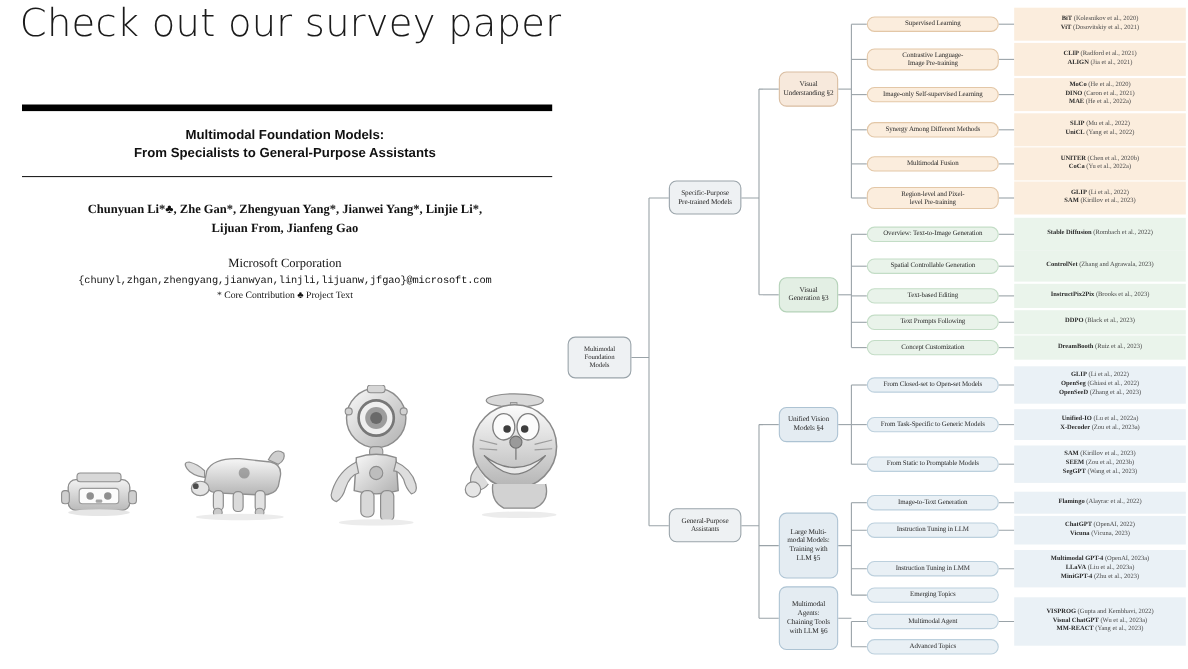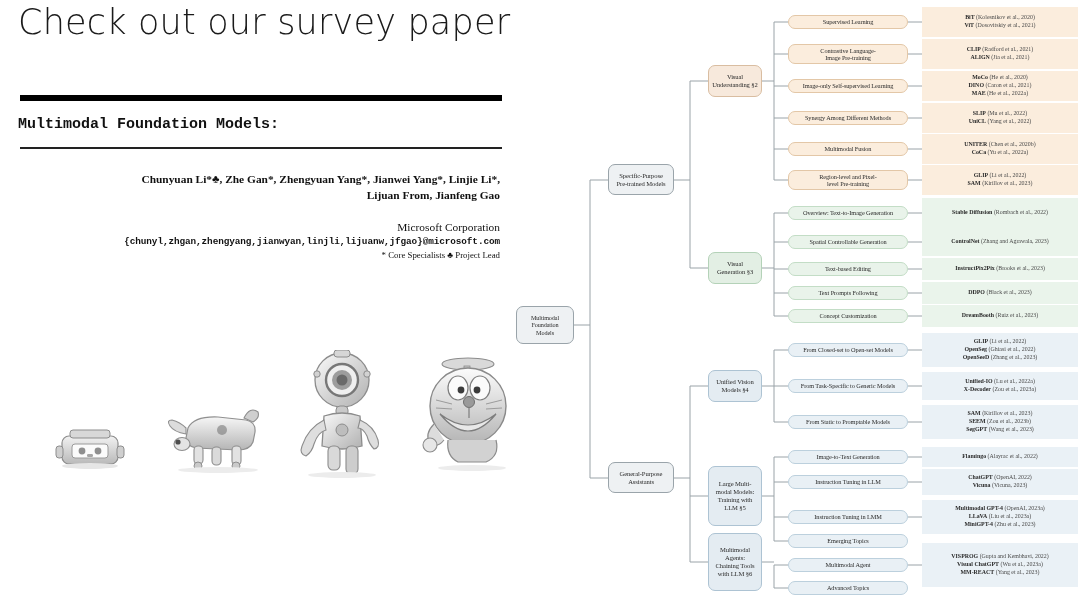--- a/index.html
+++ b/index.html
@@ -15,42 +15,42 @@
     position:absolute;left:18px;top:2px;
     font-family:"DejaVu Sans", sans-serif;
     font-size:35px;font-weight:300;color:#1a1a1a;
     letter-spacing:.2px;white-space:nowrap;
   }
 
   
   .paper{position:absolute;left:18px;top:95px;width:500px;}
   .rule-top{height:6px;background:#000;width:482px;margin-left:2px;}
   .paper-title{
-    font-family:Liberation Mono, monospace;
-    font-weight:bold;color:#111;
-    font-size:15px;line-height:1.42;margin-top:13px;
+    font-family:Liberation Sans, sans-serif;
+    font-weight:bold;color:#111;text-align:center;
+    font-size:12px;line-height:1.42;margin-top:13px;
     width:482px;
   }
   .rule-bottom{height:1.4px;background:#222;width:482px;margin:12px 0 0 2px;}
   .badge-2024{
     position:absolute;right:-4px;top:24px;
     border:3px solid #e8192c;background:#fff;
     color:#c11020;font-family:"Liberation Serif", serif;
     font-weight:bold;font-size:21px;
     padding:3px 14px 4px;letter-spacing:.5px;
   }
   .authors{
     font-family:"Liberation Serif", serif;
-    text-align:right;width:482px;margin-top:22px;color:#111;
+    text-align:center;width:482px;margin-top:22px;color:#111;
   }
   .authors .names{font-weight:bold;font-size:11.4px;line-height:1.42;}
   .authors .affil{font-size:11.4px;margin-top:18px;}
   .authors .email{
     font-family:"Liberation Mono", monospace;
-    font-size:9.4px;margin-top:3px;letter-spacing:-.1px;font-weight:bold;
+    font-size:9.4px;margin-top:3px;letter-spacing:-.1px;
   }
   .authors .note{font-size:8.8px;margin-top:3px;}
 
   
   .robots{position:absolute;left:40px;top:348px;width:470px;height:130px;}
   .robot{position:absolute;bottom:0;}
 
   
   #map{position:absolute;left:498px;top:0;width:582px;height:608px;}
   #map svg.edges{position:absolute;left:0;top:0;width:582px;height:608px;}
@@ -90,31 +90,32 @@
 
 <div id="slide">
 
   <div class="slide-heading">Check out our survey paper</div>
 
   <div class="paper">
     <div class="rule-top"></div>
 
     <div class="paper-title">
       <div>Multimodal Foundation Models:</div>
+      <div>From Specialists to General-Purpose Assistants</div>
     </div>
 
 
     <div class="rule-bottom"></div>
 
     <div class="authors">
       <div class="names">Chunyuan Li*♣, Zhe Gan*, Zhengyuan Yang*, Jianwei Yang*, Linjie Li*,</div>
       <div class="names">Lijuan From, Jianfeng Gao</div>
       <div class="affil">Microsoft Corporation</div>
       <div class="email">{chunyl,zhgan,zhengyang,jianwyan,linjli,lijuanw,jfgao}@microsoft.com</div>
-      <div class="note">* Core Specialists   ♣ Project Lead</div>
+      <div class="note">* Core Contribution   ♣ Project Text</div>
     </div>
   </div>
 
   <div class="robots">
 
     <svg class="robot" style="left:10px;bottom:6px;" width="80" height="52" viewBox="0 0 80 52">
       <defs>
           <linearGradient id="gA" x1="0" y1="0" x2="0" y2="1">
         <stop offset="0" stop-color="#f2f2f2"></stop>
             <stop offset="1" stop-color="#b9b9b9"></stop>

